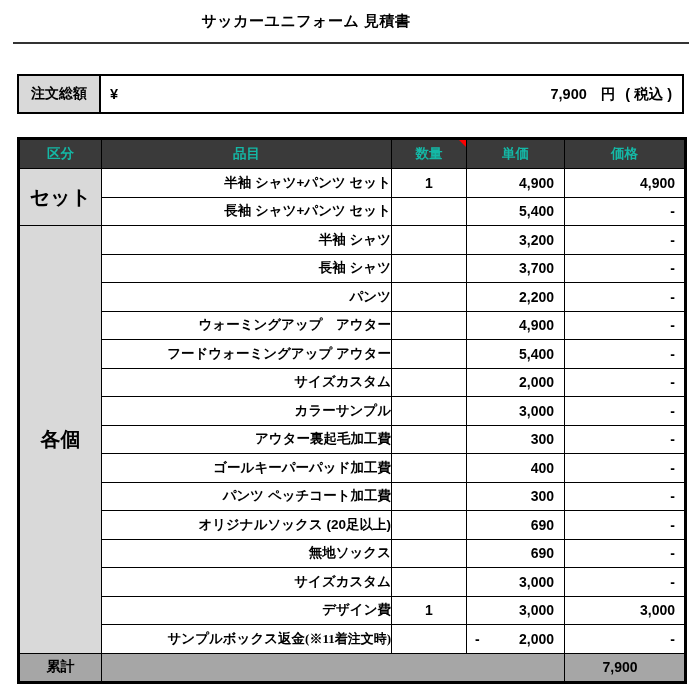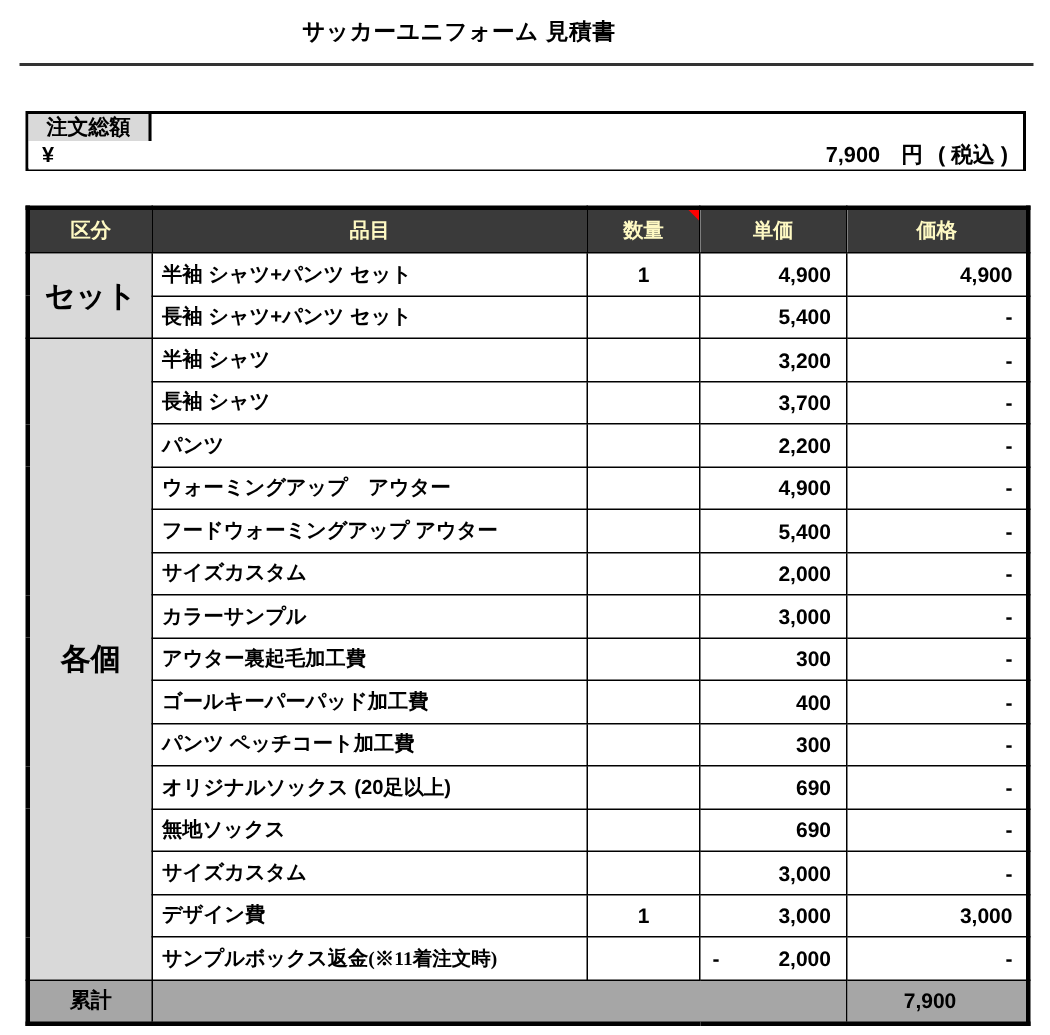--- a/index.html
+++ b/index.html
@@ -14,21 +14,21 @@
     position: absolute; top: 12px; left: 0; width: 612px;
     text-align: center; font-size: 15px; letter-spacing: 0.5px;
   }
   .title-rule {
     position: absolute; top: 42px; left: 13px; width: 676px; height: 2px;
     background: #333333;
   }
   
   .order-box {
     position: absolute; top: 74px; left: 17px; width: 667px; height: 40px;
-    border: 2.5px solid #000; display: flex; flex-direction: column;
+    border: 2.5px solid #000; display: flex;
   }
   .order-label {
     width: 82px; background: #d9d9d9; border-right: 2px solid #000;
     display: flex; align-items: center; justify-content: center;
     font-size: 14px;
   }
   .order-value {
     flex: 1; background: #fff; display: flex; align-items: center;
     padding: 0 10px 0 9px; font-size: 14.5px;
   }
@@ -42,28 +42,28 @@
     border: 3px solid #000;
   }
   table.quote th, table.quote td {
     border: 1.5px solid #000; overflow: hidden; white-space: nowrap;
     font-weight: bold;
   }
   thead tr { height: 30px; }
   tbody tr { height: 28.5px; }
   tr.footer-row { height: 29px; }
   thead th {
-    background: #3a3a3a; color: #fef9c3; font-size: 13.5px;
+    background: #3a3a3a; color: #14b8a6; font-size: 13.5px;
     text-align: center; border-bottom: 2.5px solid #000; position: relative;
   }
   td.group-cell {
     background: #d9d9d9; text-align: center; font-size: 20px;
     border-right: 2px solid #000;
   }
-  td.item-cell { background: #fff; font-size: 13.5px; padding: 0 0 0 6px; text-align: left; }
+  td.item-cell { background: #fff; font-size: 13.5px; padding: 0 0 0 6px; text-align: right; }
   td.qty-cell  { background: #fff; font-size: 14px; text-align: center; border-left: 2px solid #808080; }
   td.unit-cell { background: #fff; font-size: 14px; text-align: right; padding-right: 10px; border-left: 2px solid #000; }
   td.price-cell{ background: #fff; font-size: 14px; text-align: right; padding-right: 9px; border-left: 2px solid #000; }
   .item-note { font-size: 13px; font-family: Liberation Serif, serif; }
   .neg-wrap { display: flex; justify-content: space-between; align-items: center; padding-left: 8px; }
   tr.footer-row td {
     background: #a6a6a6; border-top: 1.5px solid #000; font-size: 14px; text-align: center;
   }
   td.footer-label { text-align: center; border-right: 2px solid #000; }
   td.footer-total { text-align: right; padding-right: 9px; border-left: 2px solid #000; }

